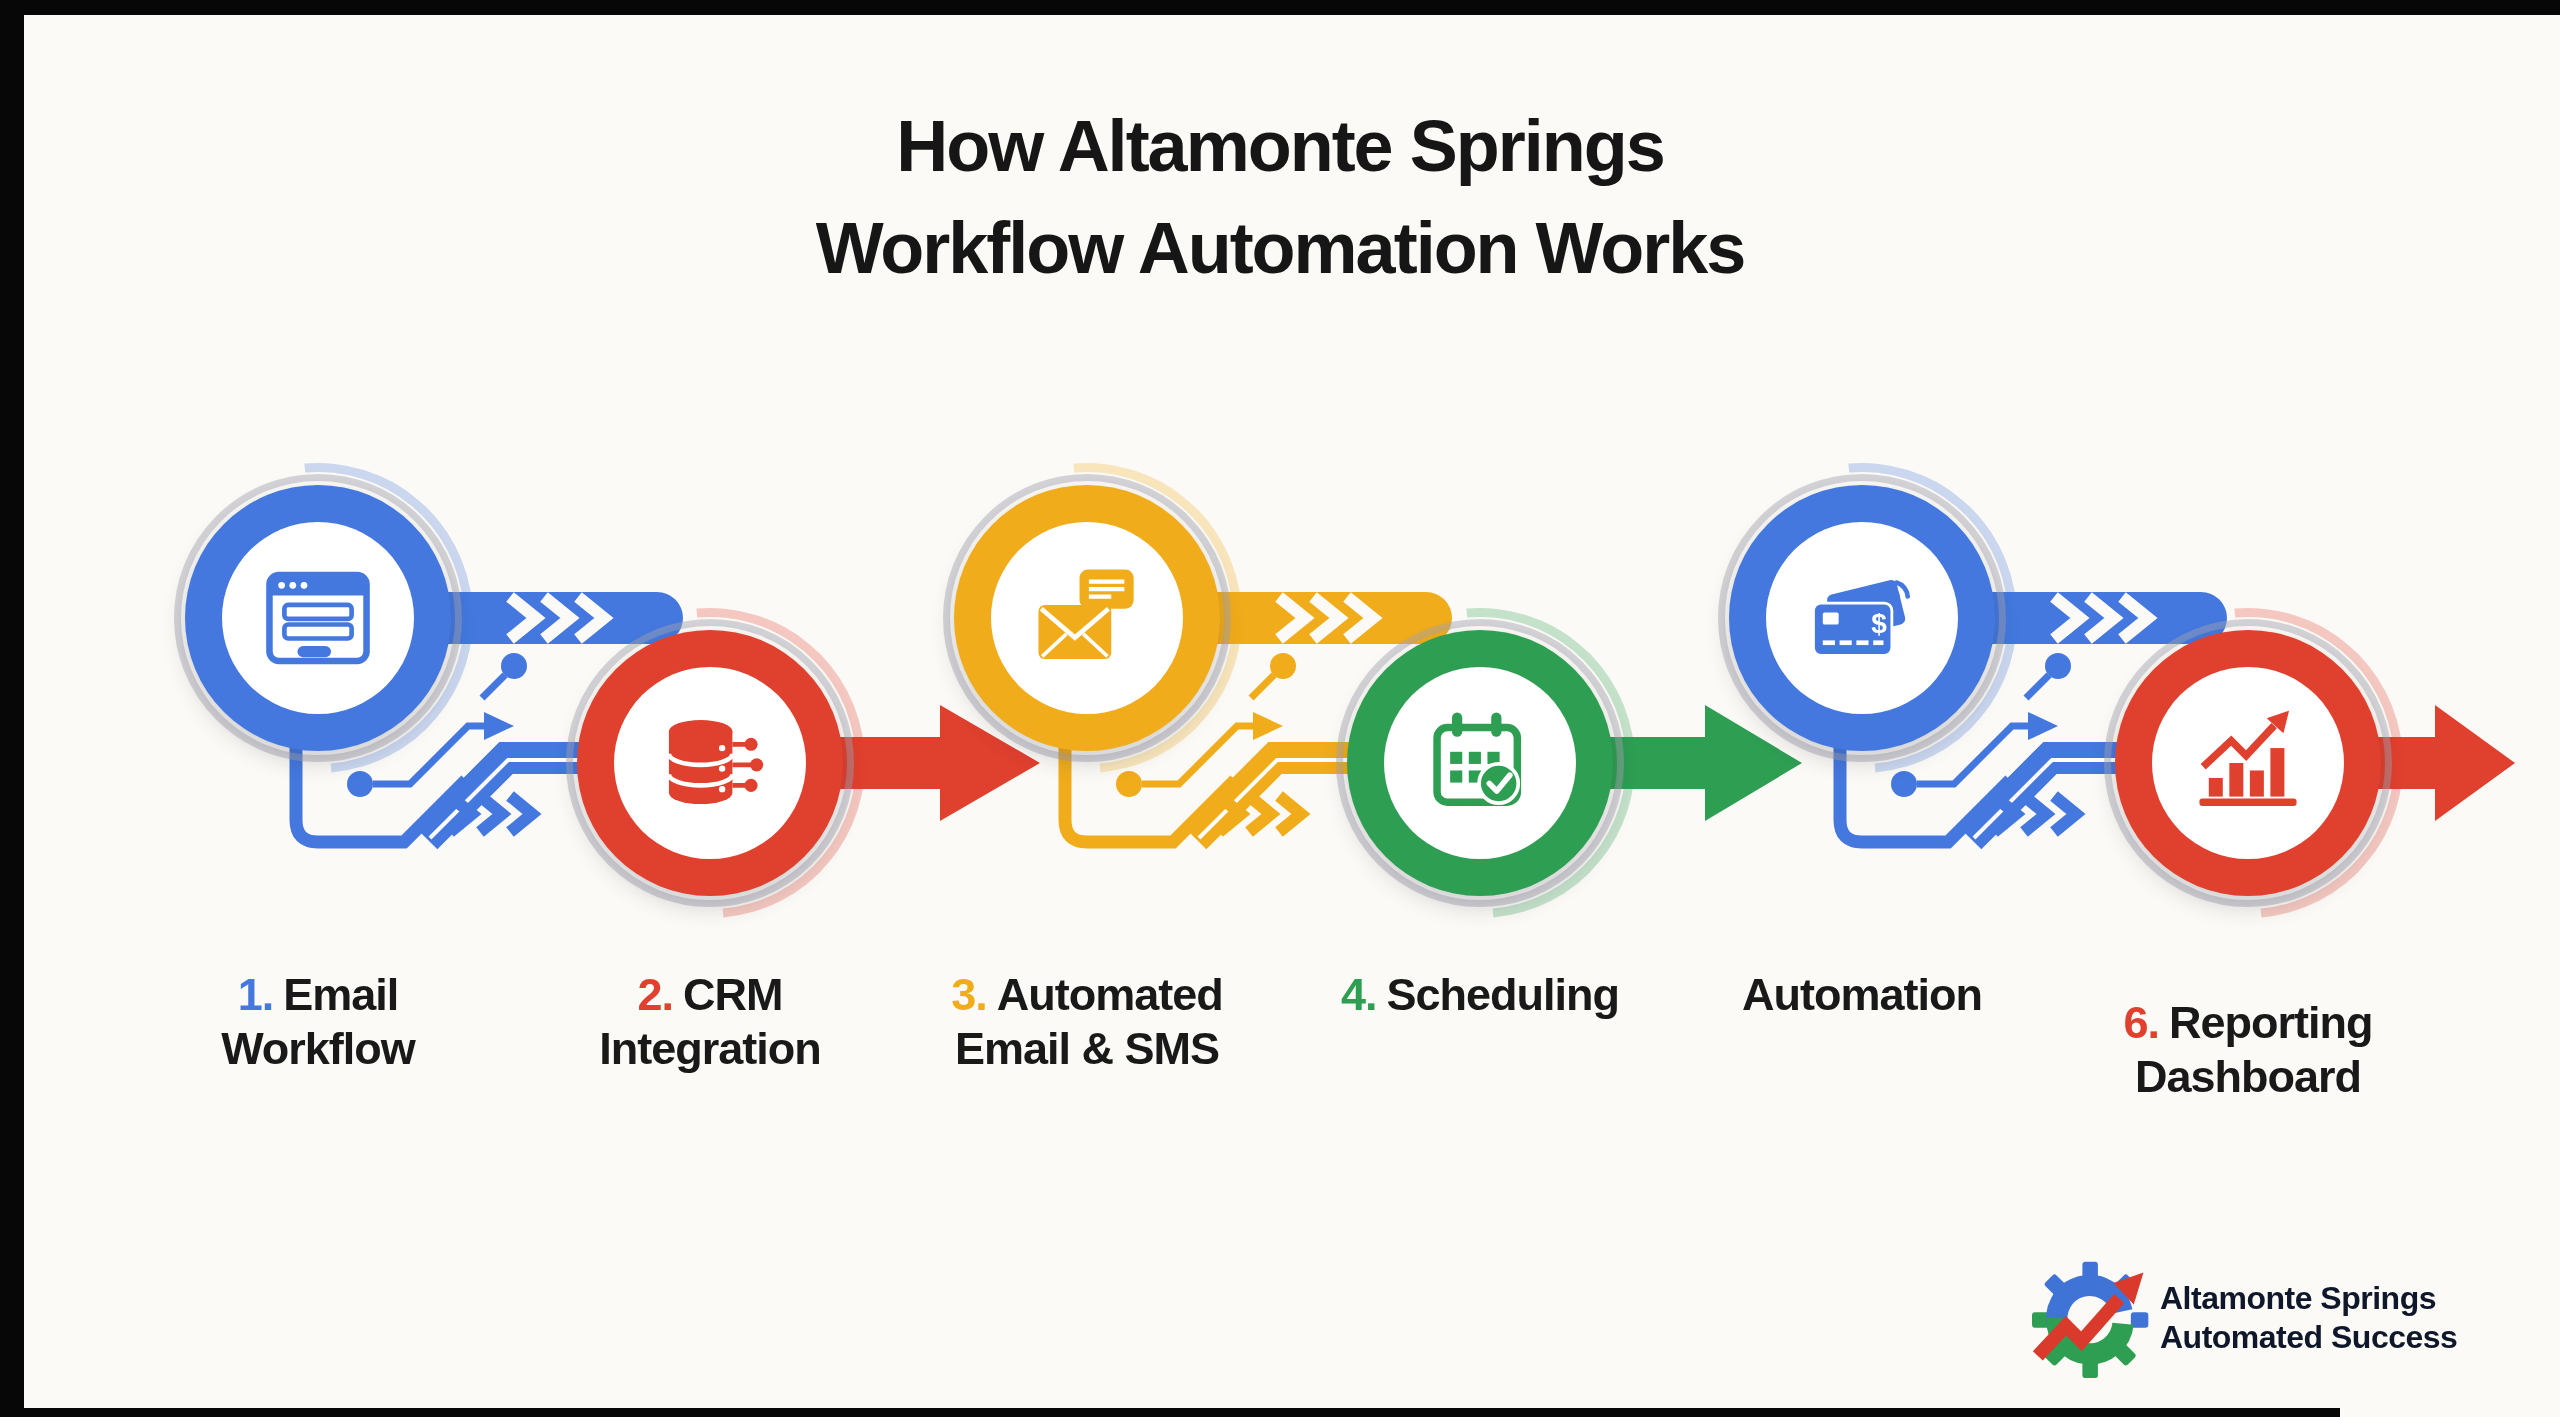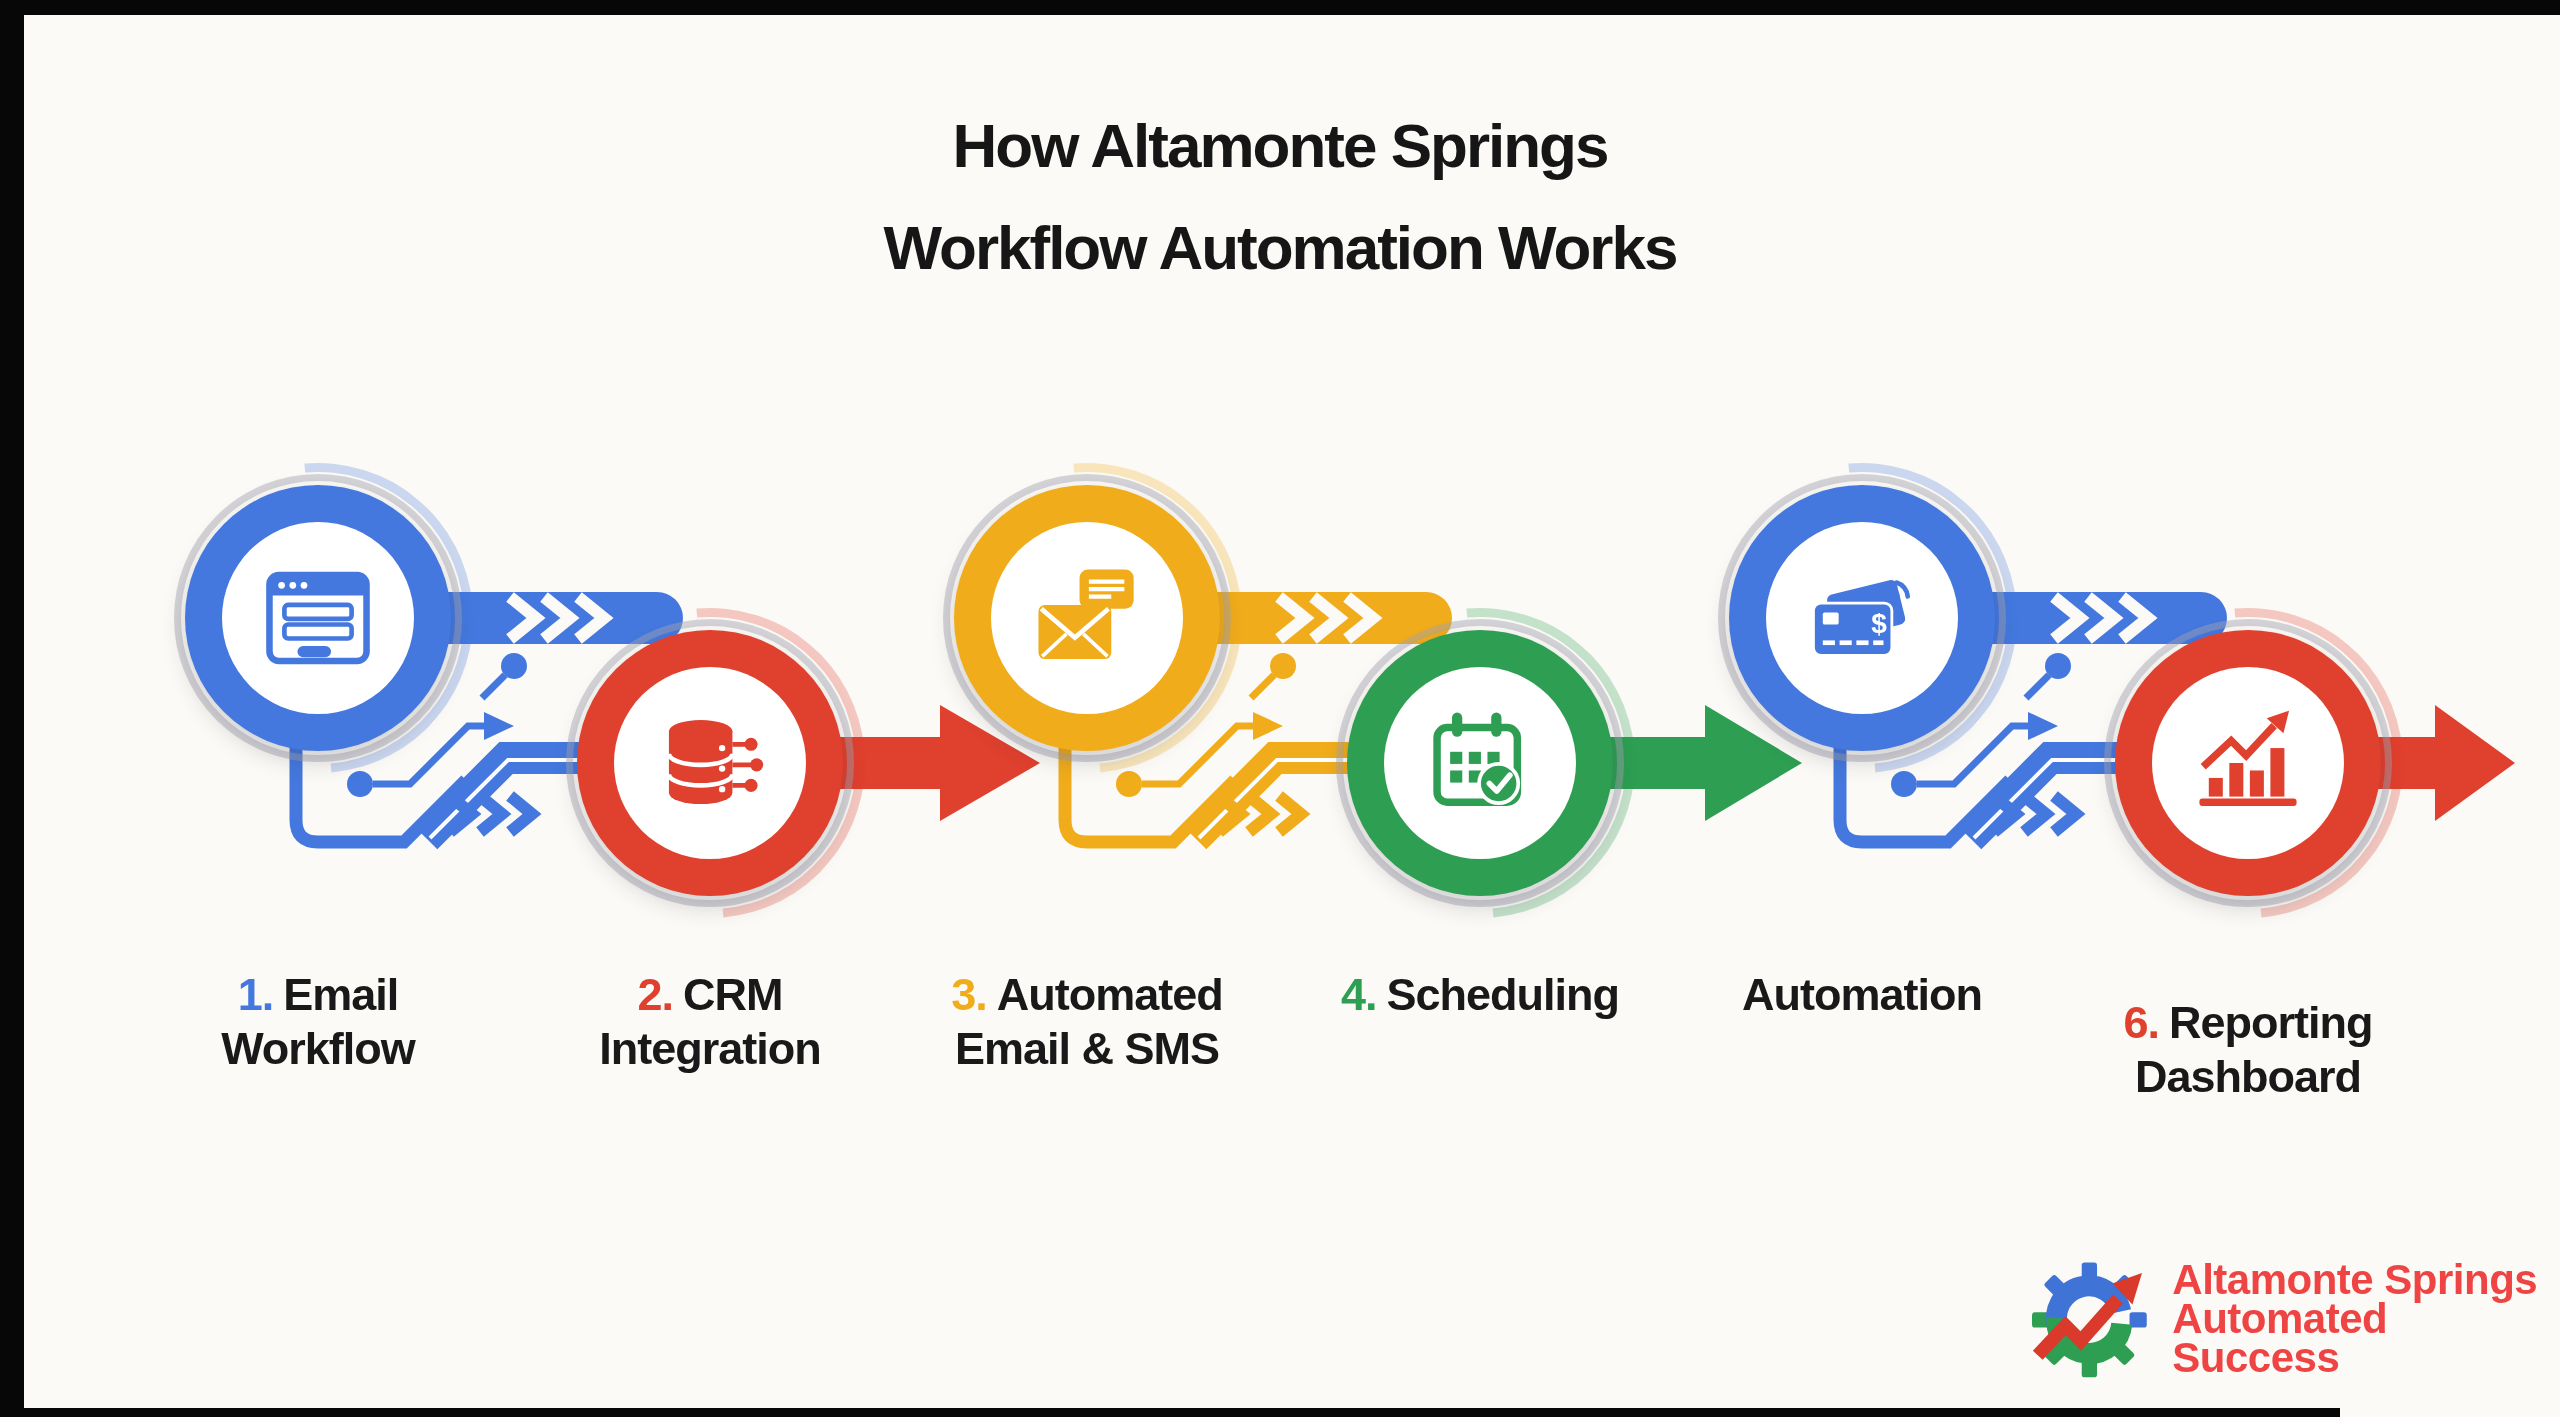--- a/index.html
+++ b/index.html
@@ -8,21 +8,21 @@
     background:#FBFAF6;
     font-family:"Liberation Sans","DejaVu Sans",sans-serif;
   }
   
   .bar-top{position:absolute;left:0;top:0;width:2560px;height:15px;background:#070707;z-index:9;}
   .bar-left{position:absolute;left:0;top:0;width:24px;height:1417px;background:#070707;z-index:9;}
   .bar-bottom{position:absolute;left:0;top:1408px;width:2340px;height:9px;background:#070707;z-index:9;}
 
   .title{
     position:absolute;left:0;top:95px;width:2560px;text-align:center;z-index:3;
-    font-weight:bold;font-size:62px;line-height:102px;letter-spacing:-2px;color:#161616;
+    font-weight:bold;font-size:72px;line-height:102px;letter-spacing:-2px;color:#161616;
   }
 
   #connectors{position:absolute;left:0;top:0;z-index:1;}
 
   .medallion{position:absolute;width:300px;height:300px;z-index:2;}
   .medallion .halo-tint{
     position:absolute;inset:-5px;border-radius:50%;
     border:9px solid;transform:rotate(40deg);
     border-left-color:transparent !important;border-bottom-color:transparent !important;
   }
@@ -41,21 +41,21 @@
   .medallion .disc svg{width:112px;height:112px;display:block;}
 
   .step-label{
     position:absolute;top:968px;width:380px;text-align:center;z-index:3;
     font-weight:bold;font-size:45px;line-height:54px;letter-spacing:-1px;color:#191919;
   }
   .step-label .num{margin-right:10px;}
 
   .logo{position:absolute;left:2032px;top:1258px;display:flex;align-items:center;z-index:3;}
   .logo svg{width:126px;height:120px;display:block;}
-  .logo .logo-text{margin-left:16px;font-weight:bold;font-size:42px;line-height:39px;color:#ef4444;letter-spacing:-0.5px;}
+  .logo .logo-text{margin-left:2px;font-weight:bold;font-size:32px;line-height:39px;color:#0f172a;letter-spacing:-0.5px;}
 </style>
 </head>
 <body>
 
 <div class="frame">
 
   <svg id="connectors" width="2560" height="1417" viewBox="0 0 2560 1417">
       <g>
     <rect x="373" y="592" width="310" height="52" rx="26" fill="#4478DE"></rect>
         <path d="M 510,597 L 536,618 L 510,639" fill="none" stroke="#FBFAF6" stroke-width="12"></path>

